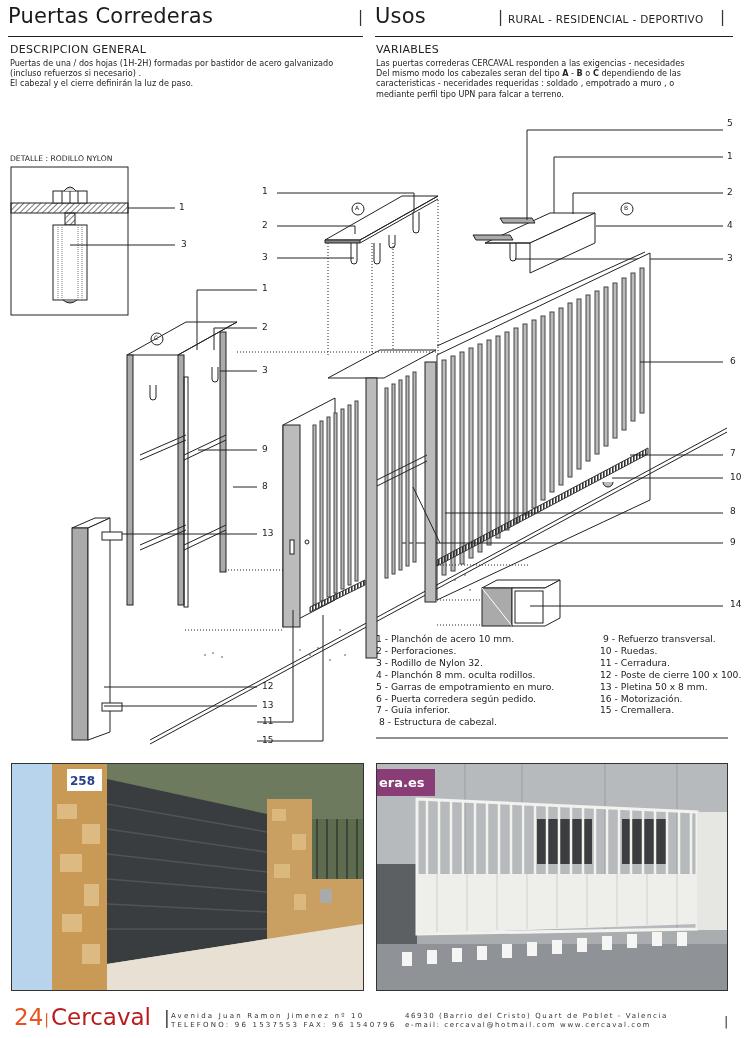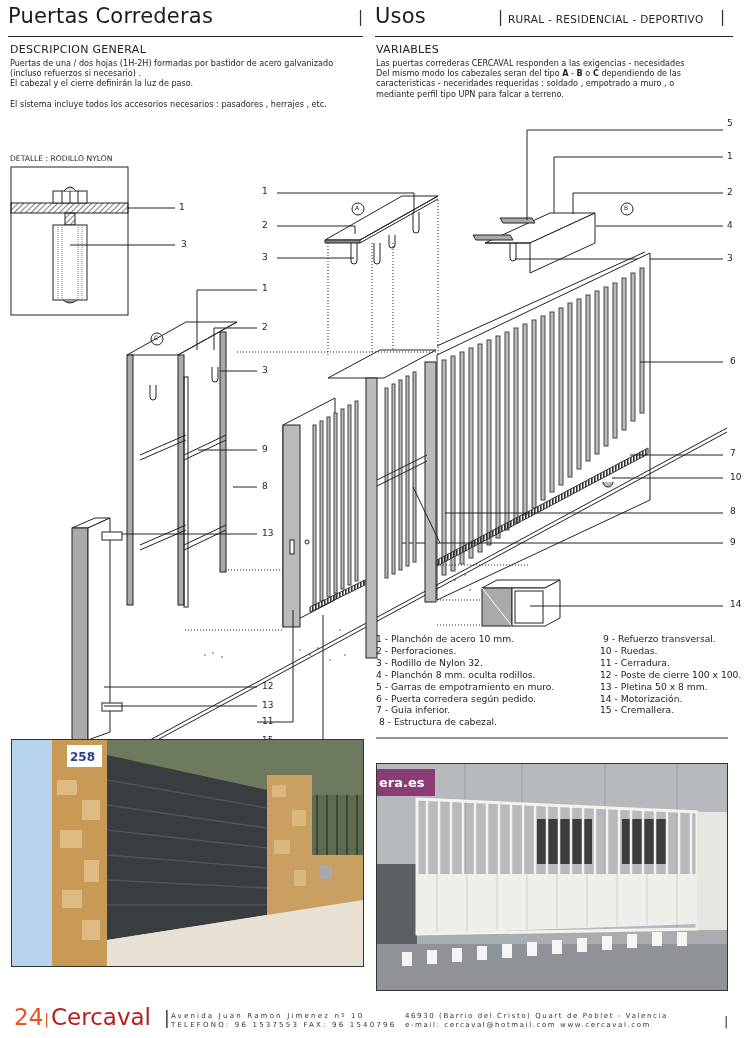--- a/index.html
+++ b/index.html
@@ -34,21 +34,20 @@
 <div class="abs bar" style="left:720px;top:8px;">|</div>
 <div class="hr" style="left:8px;top:36px;width:355px;"></div>
 <div class="hr" style="left:375px;top:36px;width:358px;"></div>
 
 <div class="abs sec-h" style="left:10px;top:43px;">DESCRIPCION GENERAL</div>
 <div class="abs para" style="left:10px;top:58px;">
   <p>Puertas de una / dos hojas (1H-2H) formadas por bastidor de acero galvanizado</p>
   <p>(incluso refuerzos si necesario) .</p>
   <p>El cabezal y el cierre definirán la luz de paso.</p>
   <div class="gap"></div>
-  <p>El sistema incluye todos los accesorios necesarios : pasadores , herrajes , etc.</p>
 </div>
 
 <div class="abs sec-h" style="left:376px;top:43px;">VARIABLES</div>
 <div class="abs para" style="left:376px;top:58px;">
   <p>Las puertas correderas  CERCAVAL responden a las exigencias - necesidades</p>
   <p><span>Del mismo modo los cabezales seran del tipo </span><span class="b">A</span><span> - </span><span class="b">B</span><span> o </span><span class="b">C</span><span>  dependiendo de las</span></p>
   <p>caracteristicas - neceridades requeridas : soldado , empotrado a muro , o</p>
   <p>mediante perfil tipo UPN para falcar a terreno.</p>
 </div>
 
@@ -288,25 +287,25 @@
   <div>6 - Puerta corredera según pedido.</div>
   <div>7 - Guía inferior.</div>
   <div style="white-space:pre;"> 8 - Estructura de cabezal.</div>
 </div>
 <div class="abs legend" style="left:600px;top:633px;">
   <div style="white-space:pre;"> 9 - Refuerzo transversal.</div>
   <div>10 - Ruedas.</div>
   <div>11 - Cerradura.</div>
   <div>12 - Poste de cierre 100 x 100.</div>
   <div>13 - Pletina 50 x 8 mm.</div>
-  <div>14 - Motorización.</div>
+  <div>16 - Motorización.</div>
   <div>15 - Cremallera.</div>
 </div>
 
-<div class="photo" style="left:11px;top:739px;width:351px;height:226px;background:#c2410c;">
+<div class="photo" style="left:11px;top:763px;width:351px;height:226px;background:#c2410c;">
   <svg width="351" height="226" viewBox="0 0 351 226">
     <rect width="351" height="226" fill="#c9cfc6"></rect>
     <rect x="90" y="0" width="261" height="110" fill="#6d7a5e"></rect>
     <rect x="0" y="0" width="40" height="226" fill="#b8d4ec"></rect>
     <rect x="40" y="0" width="55" height="226" fill="#c99a55"></rect>
     <g fill="#e3c38d" opacity="0.8">
       <rect x="45" y="40" width="20" height="15"></rect>
         <rect x="70" y="60" width="18" height="20"></rect>
       <rect x="48" y="90" width="22" height="18"></rect>
         <rect x="72" y="120" width="15" height="22"></rect>

